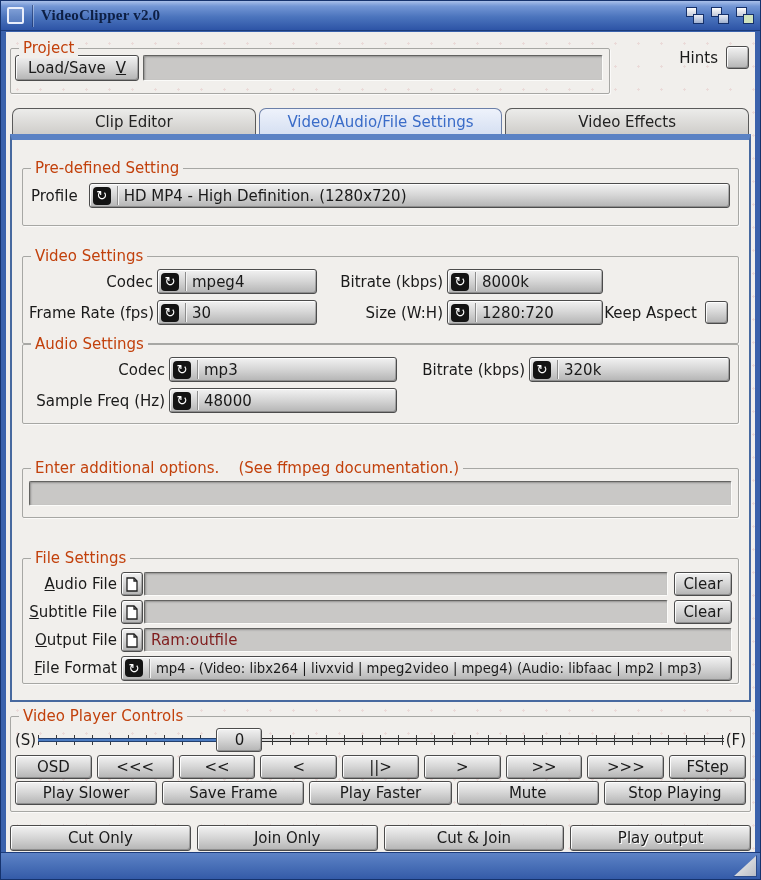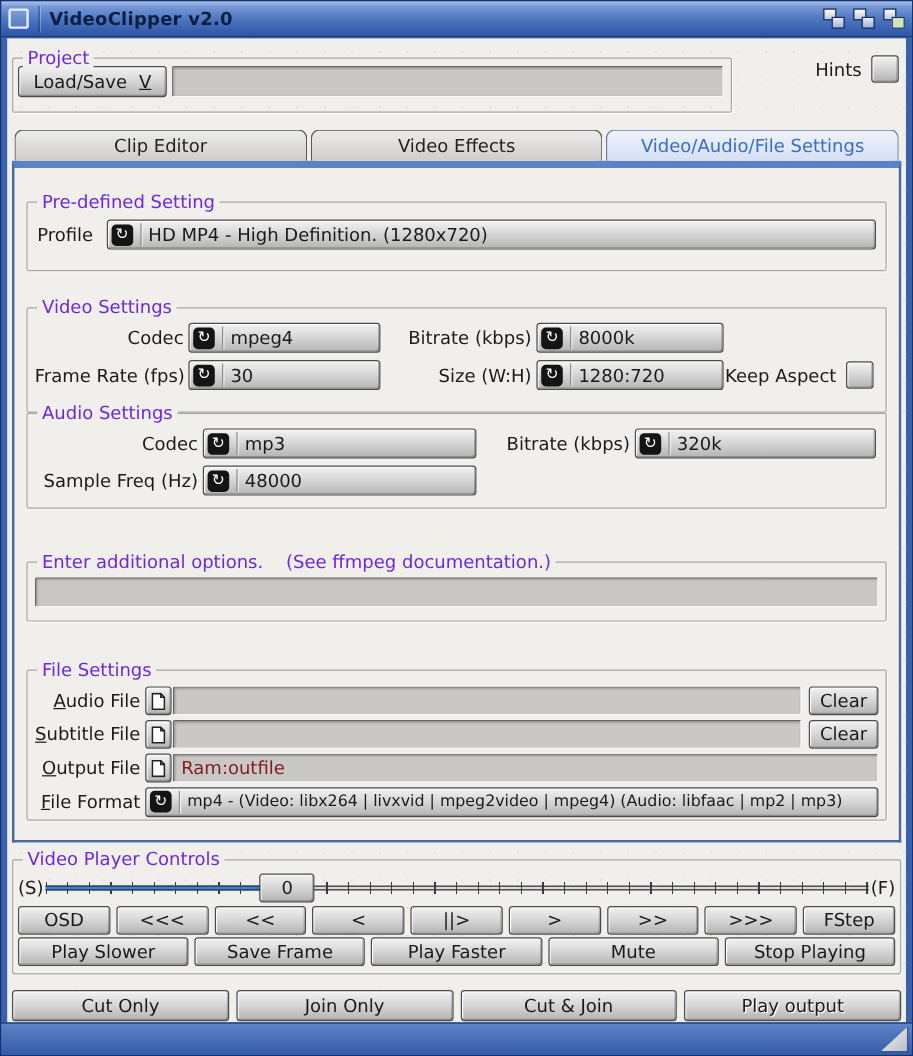--- a/index.html
+++ b/index.html
@@ -15,21 +15,21 @@
   .titlebar {
     height:30px; display:flex; align-items:center;
     background:linear-gradient(to bottom,#a9c0ea 0%,#7396d5 18%,#4b74bd 55%,#2d54a6 100%);
     border-bottom:1px solid #1c3c7c; padding:0 6px; gap:8px;
   }
   .close-gadget {
     width:17px; height:17px; border:2px solid #e9eefb; background:rgba(255,255,255,.15);
     border-radius:2px; cursor:pointer;
   }
   .tb-divider { width:1px; height:22px; background:rgba(20,40,90,.55); box-shadow:1px 0 0 rgba(255,255,255,.35); }
-  .tb-title { color:#0d1f44; font-weight:bold; letter-spacing:.2px; flex:1; }
+  .tb-title { color:#0d1f44; font-weight:bold; letter-spacing:.2px; flex:1;font-family:Liberation Serif, serif; }
   .tb-gadgets { display:flex; gap:7px; }
   .tb-gadget { position:relative; width:18px; height:17px; cursor:pointer; }
   .tb-gadget .sq1, .tb-gadget .sq2 {
     position:absolute; width:11px; height:10px; border:1px solid #15306a;
     background:linear-gradient(#fdfdfd,#c2c9d8);
   }
   .tb-gadget .sq1 { left:0; top:0; }
   .tb-gadget .sq2 { right:0; bottom:0; background:linear-gradient(#e8ecf5,#9fb0cf); }
   .tb-gadget.alt .sq2 { background:#cfe3bd; }
 
@@ -55,21 +55,21 @@
     border-bottom-color:#fbfbf9; border-right-color:#fbfbf9;
     border-radius:2px; box-shadow:inset 1px 1px 2px rgba(0,0,0,.28);
   }
   input.sunken { font:inherit; color:#7f1d1d; padding:0 6px; outline:none; }
 
   
   .group { position:relative; border:1px solid #a7a7a4; border-radius:2px;
            box-shadow:1px 1px 0 rgba(255,255,255,.7); }
   .group-label {
     position:absolute; top:-10px; left:8px; padding:0 4px;
-    color:#6d28d9; background:#f1efec; white-space:pre; line-height:19px;
+    color:#c2410c; background:#f1efec; white-space:pre; line-height:19px;
   }
 
   .u { text-decoration:underline; }
 
   
   .project-row { display:flex; align-items:flex-start; margin-top:10px; }
   .project-box { width:600px; height:46px; padding:6px 6px 0 4px; display:flex; gap:4px; }
   .loadsave-btn { width:124px; height:26px; display:flex; align-items:center; justify-content:center; gap:10px; }
   .project-field { flex:1; height:26px; }
   .hints-wrap { flex:1; display:flex; align-items:center; justify-content:flex-end; gap:8px; margin-top:-2px; padding-right:2px; }
@@ -219,22 +219,22 @@
         <input class="sunken project-field" value="" style="">
       </div>
       <div class="hints-wrap">
         <span class="lbl">Hints</span>
         <div class="raised checkbox"></div>
       </div>
     </div>
 
     <div class="tabs">
       <div class="tab">Clip Editor</div>
+      <div class="tab active">Video/Audio/File Settings</div>
       <div class="tab">Video Effects</div>
-      <div class="tab active">Video/Audio/File Settings</div>
     </div>
 
     <div class="panel">
 
       <div class="group g-predef">
         <div class="group-label">Pre-defined Setting</div>
         <div class="row">
           <span class="lbl" style="padding-right:5px">Profile</span>
           <div class="raised cycle">
             <span class="cycle-icon">↻</span>

